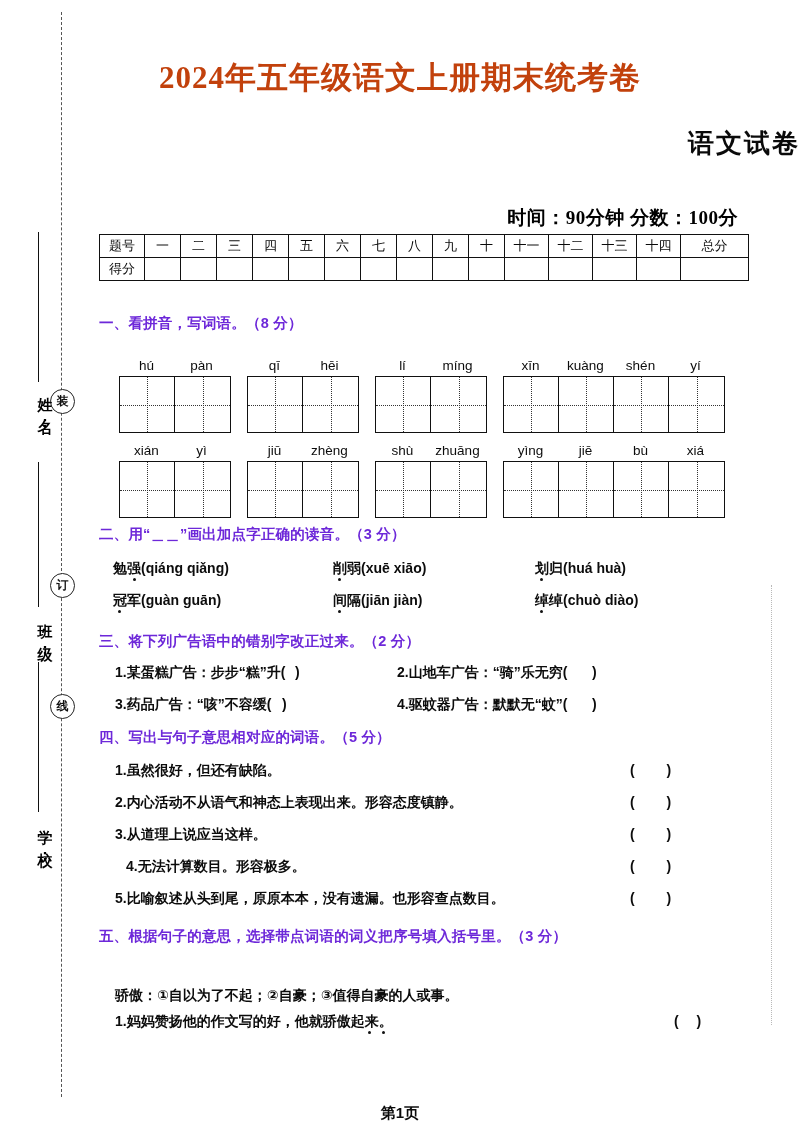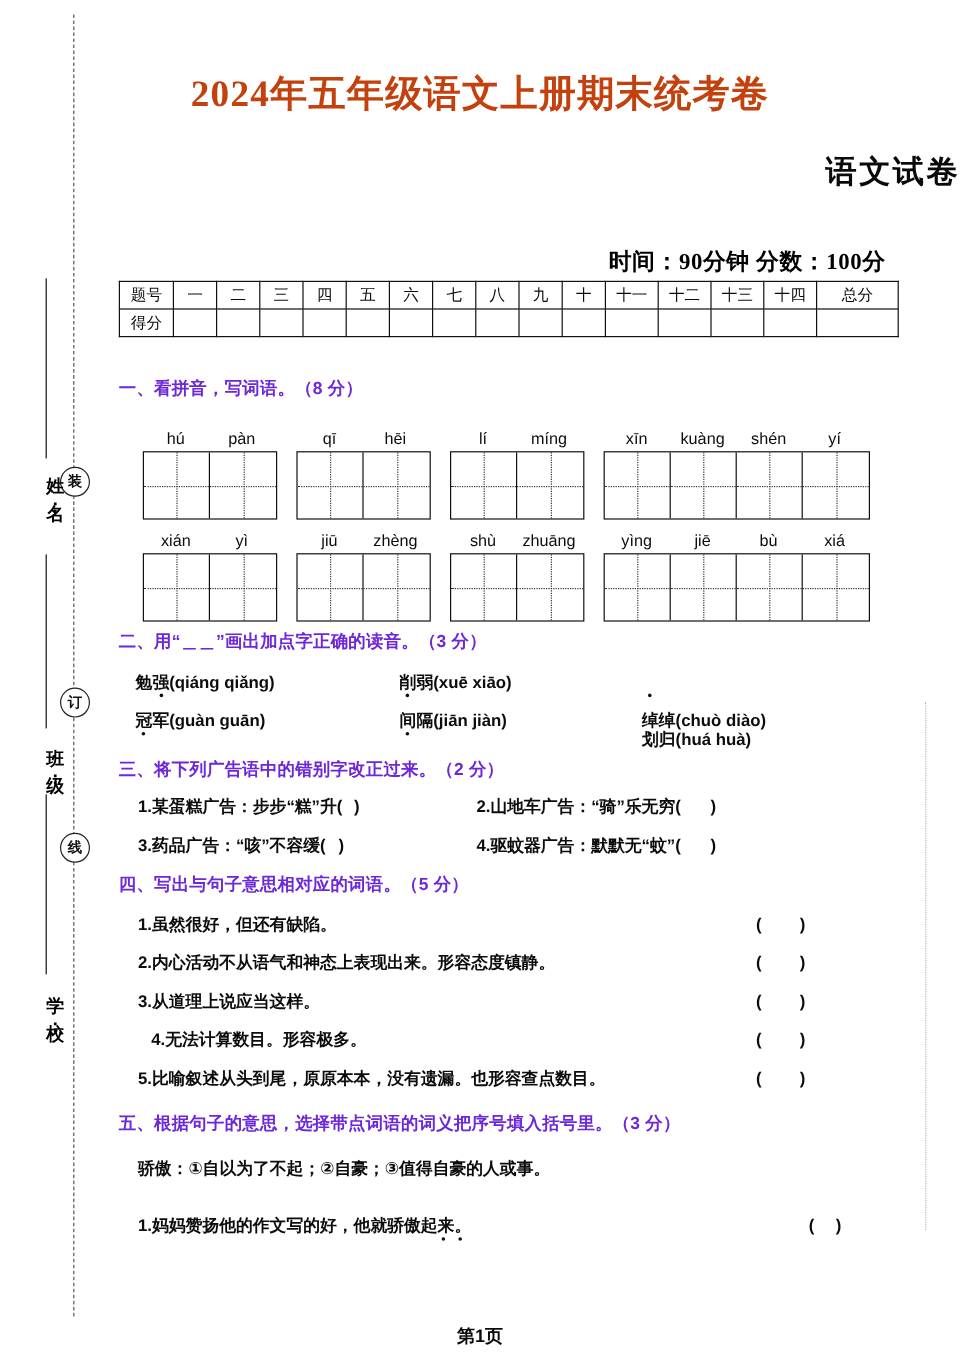--- a/index.html
+++ b/index.html
@@ -382,21 +382,21 @@
       <div class="gcell"></div>
     </div>
   </div>
 
   <div class="qhead" style="left:99px; top:525px;">二、用“＿＿”画出加点字正确的读音。（3 分）</div>
 
   <div class="qitem" style="left:113px; top:560px;">勉强(qiáng  qiǎng)</div>
   <div class="dotmark" style="left:133px; top:578px;"></div>
   <div class="qitem" style="left:333px; top:560px;">削弱(xuē  xiāo)</div>
   <div class="dotmark" style="left:338px; top:578px;"></div>
-  <div class="qitem" style="left:535px; top:560px;margin-top:48px;">划归(huá  huà)</div>
+  <div class="qitem" style="left:535px; top:560px;">划归(huá  huà)</div>
   <div class="dotmark" style="left:540px; top:578px;"></div>
 
   <div class="qitem" style="left:113px; top:592px;">冠军(guàn  guān)</div>
   <div class="dotmark" style="left:118px; top:610px;"></div>
   <div class="qitem" style="left:333px; top:592px;">间隔(jiān  jiàn)</div>
   <div class="dotmark" style="left:338px; top:610px;"></div>
   <div class="qitem" style="left:535px; top:592px;">绰绰(chuò  diào)</div>
   <div class="dotmark" style="left:540px; top:610px;"></div>
 
   <div class="qhead" style="left:99px; top:632px;">三、将下列广告语中的错别字改正过来。（2 分）</div>
@@ -423,21 +423,21 @@
   <div class="paren" style="left:630px; top:826px;">(      )</div>
 
   <div class="qitem" style="left:126px; top:858px;">4.无法计算数目。形容极多。</div>
   <div class="paren" style="left:630px; top:858px;">(      )</div>
 
   <div class="qitem" style="left:115px; top:890px;">5.比喻叙述从头到尾，原原本本，没有遗漏。也形容查点数目。</div>
   <div class="paren" style="left:630px; top:890px;">(      )</div>
 
   <div class="qhead" style="left:99px; top:927px;">五、根据句子的意思，选择带点词语的词义把序号填入括号里。（3 分）</div>
 
-  <div class="qitem" style="left:115px; top:965px;">骄傲：①自以为了不起；②自豪；③值得自豪的人或事。</div>
+  <div class="qitem" style="left:115px; top:987px;">骄傲：①自以为了不起；②自豪；③值得自豪的人或事。</div>
 
   <div class="qitem" style="left:115px; top:1013px;">1.妈妈赞扬他的作文写的好，他就骄傲起来。</div>
   <div class="dotmark" style="left:368px; top:1031px;"></div>
   <div class="dotmark" style="left:382px; top:1031px;"></div>
   <div class="paren paren-narrow" style="left:674px; top:1013px;">(    )</div>
 
   <div class="footer">第1页</div>
 
 </div>
 

